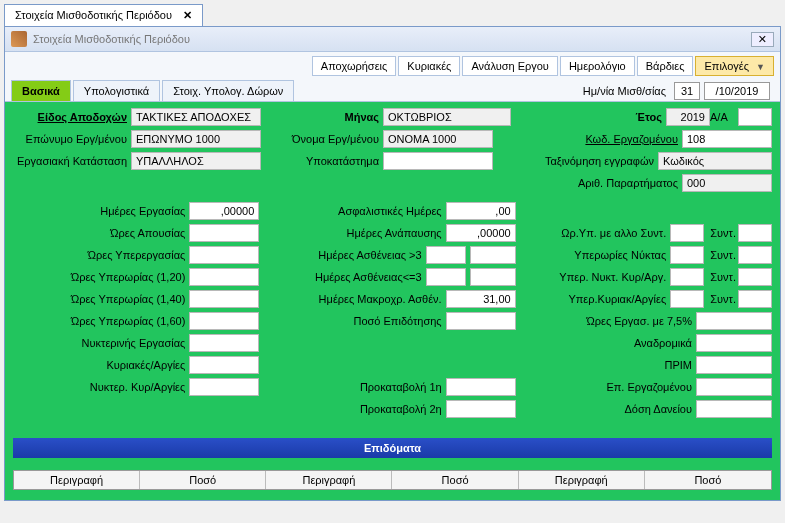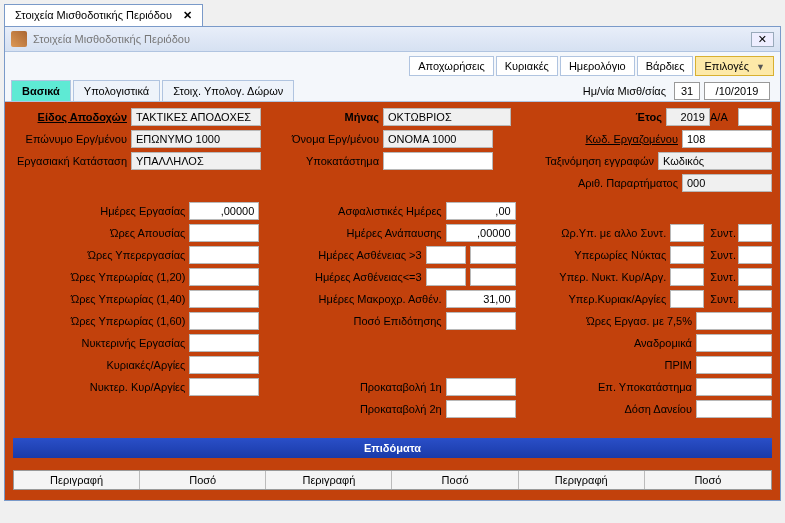--- a/index.html
+++ b/index.html
@@ -10,25 +10,25 @@
 .titlebar { background: linear-gradient(#e8eef9, #d6e1f2); padding: 4px 6px; display: flex; align-items: center; border-bottom: 1px solid #b0c4e0; }
 .titlebar .icon { width: 16px; height: 16px; background: linear-gradient(45deg,#d95,#a63); border-radius: 2px; margin-right: 6px; }
 .titlebar .title { color: #777; flex: 1; }
 .titlebar .close { border: 1px solid #9ab; padding: 0 6px; background: #eef; cursor: pointer; }
 .toolbar { display: flex; justify-content: flex-end; padding: 4px 6px; gap: 2px; background: #f4f7fb; }
 .toolbar .tbtn { border: 1px solid #b0c4e0; background: #fff; padding: 3px 8px; cursor: pointer; }
 .toolbar .tbtn.active { background: #fde9a8; border-color: #d8b030; }
 .toolbar .tbtn .arrow { margin-left: 4px; font-size: 9px; color: #555; }
 .inner-tabs { display: flex; align-items: flex-end; padding: 0 6px; position: relative; }
 .inner-tabs .itab { padding: 4px 10px; border: 1px solid #b0c4e0; background: #eef3fa; cursor: pointer; margin-right: 2px; border-bottom: none; }
-.inner-tabs .itab.active { background: #5eead4; font-weight: bold; }
+.inner-tabs .itab.active { background: #84cc16; font-weight: bold; }
 .inner-tabs .date-row { position: absolute; right: 10px; top: 2px; display: flex; align-items: center; gap: 4px; }
 .inner-tabs .date-row input { border: 1px solid #999; padding: 2px 4px; width: 26px; text-align: center; }
 .inner-tabs .date-row input.wide { width: 66px; }
-.content { background: #c2410c; border-top: 1px solid #b0c4e0; padding: 6px 8px 10px; }
+.content { background: #22c55e; border-top: 1px solid #b0c4e0; padding: 6px 8px 10px; }
 .row { display: flex; align-items: center; margin-bottom: 4px; }
 .col { display: flex; align-items: center; }
 .lbl { text-align: right; padding-right: 4px; }
 .lbl.u { text-decoration: underline; }
 .lbl.b { font-weight: bold; }
 .fld { border: 1px solid #b8b8b8; background: #fff; padding: 2px 4px; height: 18px; }
 .fld.ro { background: #f0f0f0; }
 .three-cols { display: grid; grid-template-columns: 1fr 1fr 1fr; gap: 8px 10px; }
 .pair { display: flex; align-items: center; margin-bottom: 4px; }
 .pair .lbl { flex: 1; }
@@ -55,20 +55,21 @@
     <div class="icon"></div>
     <div class="title">Στοιχεία Μισθοδοτικής Περιόδου</div>
     <div class="close">
       <span>✕</span>
     </div>
   </div>
 
   <div class="toolbar">
     <div class="tbtn">Αποχωρήσεις</div>
     <div class="tbtn">Κυριακές</div>
+    <div class="tbtn">Ανάλυση Εργου</div>
     <div class="tbtn">Ημερολόγιο</div>
     <div class="tbtn">Βάρδιες</div>
     <div class="tbtn active">
       <span>Επιλογές</span>
       <span class="arrow">▼</span>
     </div>
   </div>
 
   <div class="inner-tabs">
     <div class="itab active">Βασικά</div>
@@ -252,21 +253,21 @@
           </div>
         <div class="pair">
             <span class="lbl">Αναδρομικά</span>
             <input class="fld" style="width: 76px;">
           </div>
         <div class="pair">
             <span class="lbl">ΠΡΙΜ</span>
             <input class="fld" style="width: 76px;">
           </div>
         <div class="pair">
-            <span class="lbl">Επ. Υποκατάστημα</span>
+            <span class="lbl">Επ. Εργαζομένου</span>
             <input class="fld" style="width: 76px;">
           </div>
         <div class="pair">
             <span class="lbl">Δόση Δανείου</span>
             <input class="fld" style="width: 76px;">
           </div>
       </div>
     </div>
 
     <div class="section-bar">Επιδόματα</div>

